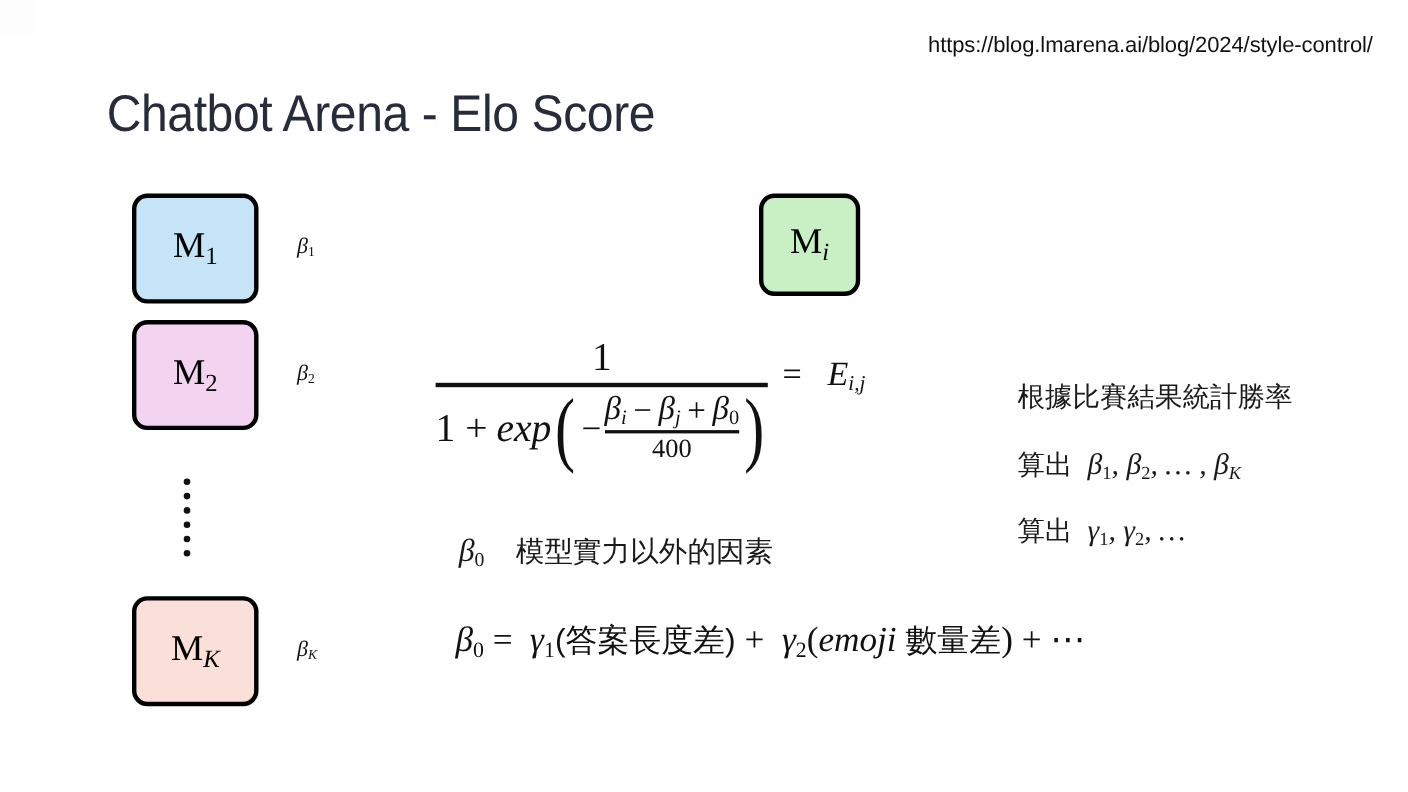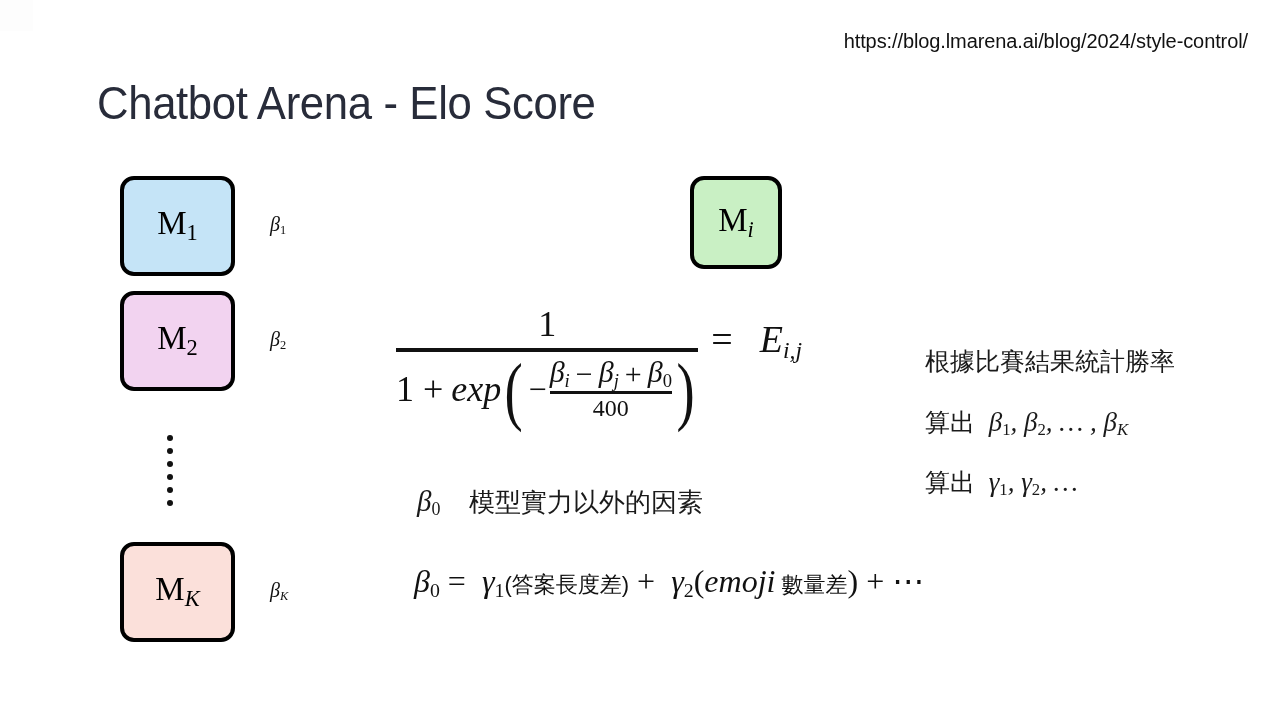--- a/index.html
+++ b/index.html
@@ -186,21 +186,21 @@
   #inner-frac > .den {
     font-size: 24px;
     font-style: normal;
     padding-top: 2px;
   }
   .op { font-style: normal; padding: 0 6px; }
   .sym-beta sub { font-size: 0.62em; vertical-align: -0.25em; }
   .sym-beta sub.upright { font-style: normal; }
   #eq-tail {
     font-family: "Liberation Serif", serif;
-    font-size: 38px;
+    font-size: 31px;
     color: #111111;
     margin-left: 13px;
     white-space: nowrap;
     position: relative;
     top: -22px;
   }
   #eq-tail .eqsign { font-style: normal; }
   #eq-tail .ev { font-style: italic; }
   #eq-tail .ev sub { font-size: 0.62em; vertical-align: -0.25em; font-style: italic; }
 
@@ -255,21 +255,21 @@
     color: #111111;
     font-family: "Liberation Serif", serif;
     font-style: italic;
     font-size: 32px;
   }
   #beta0-eq sub { font-size: 0.62em; vertical-align: -0.25em; font-style: normal; }
   #beta0-eq .upr { font-style: normal; }
   #beta0-eq .cjk {
     font-family: "Liberation Sans", sans-serif;
     font-style: normal;
-    font-size: 22px;
+    font-size: 29px;
   }
 </style>
 </head>
 <body>
 
 <div id="slide">
 
   <div class="corner-patch"></div>
 
   <div class="url">https://blog.lmarena.ai/blog/2024/style-control/</div>

